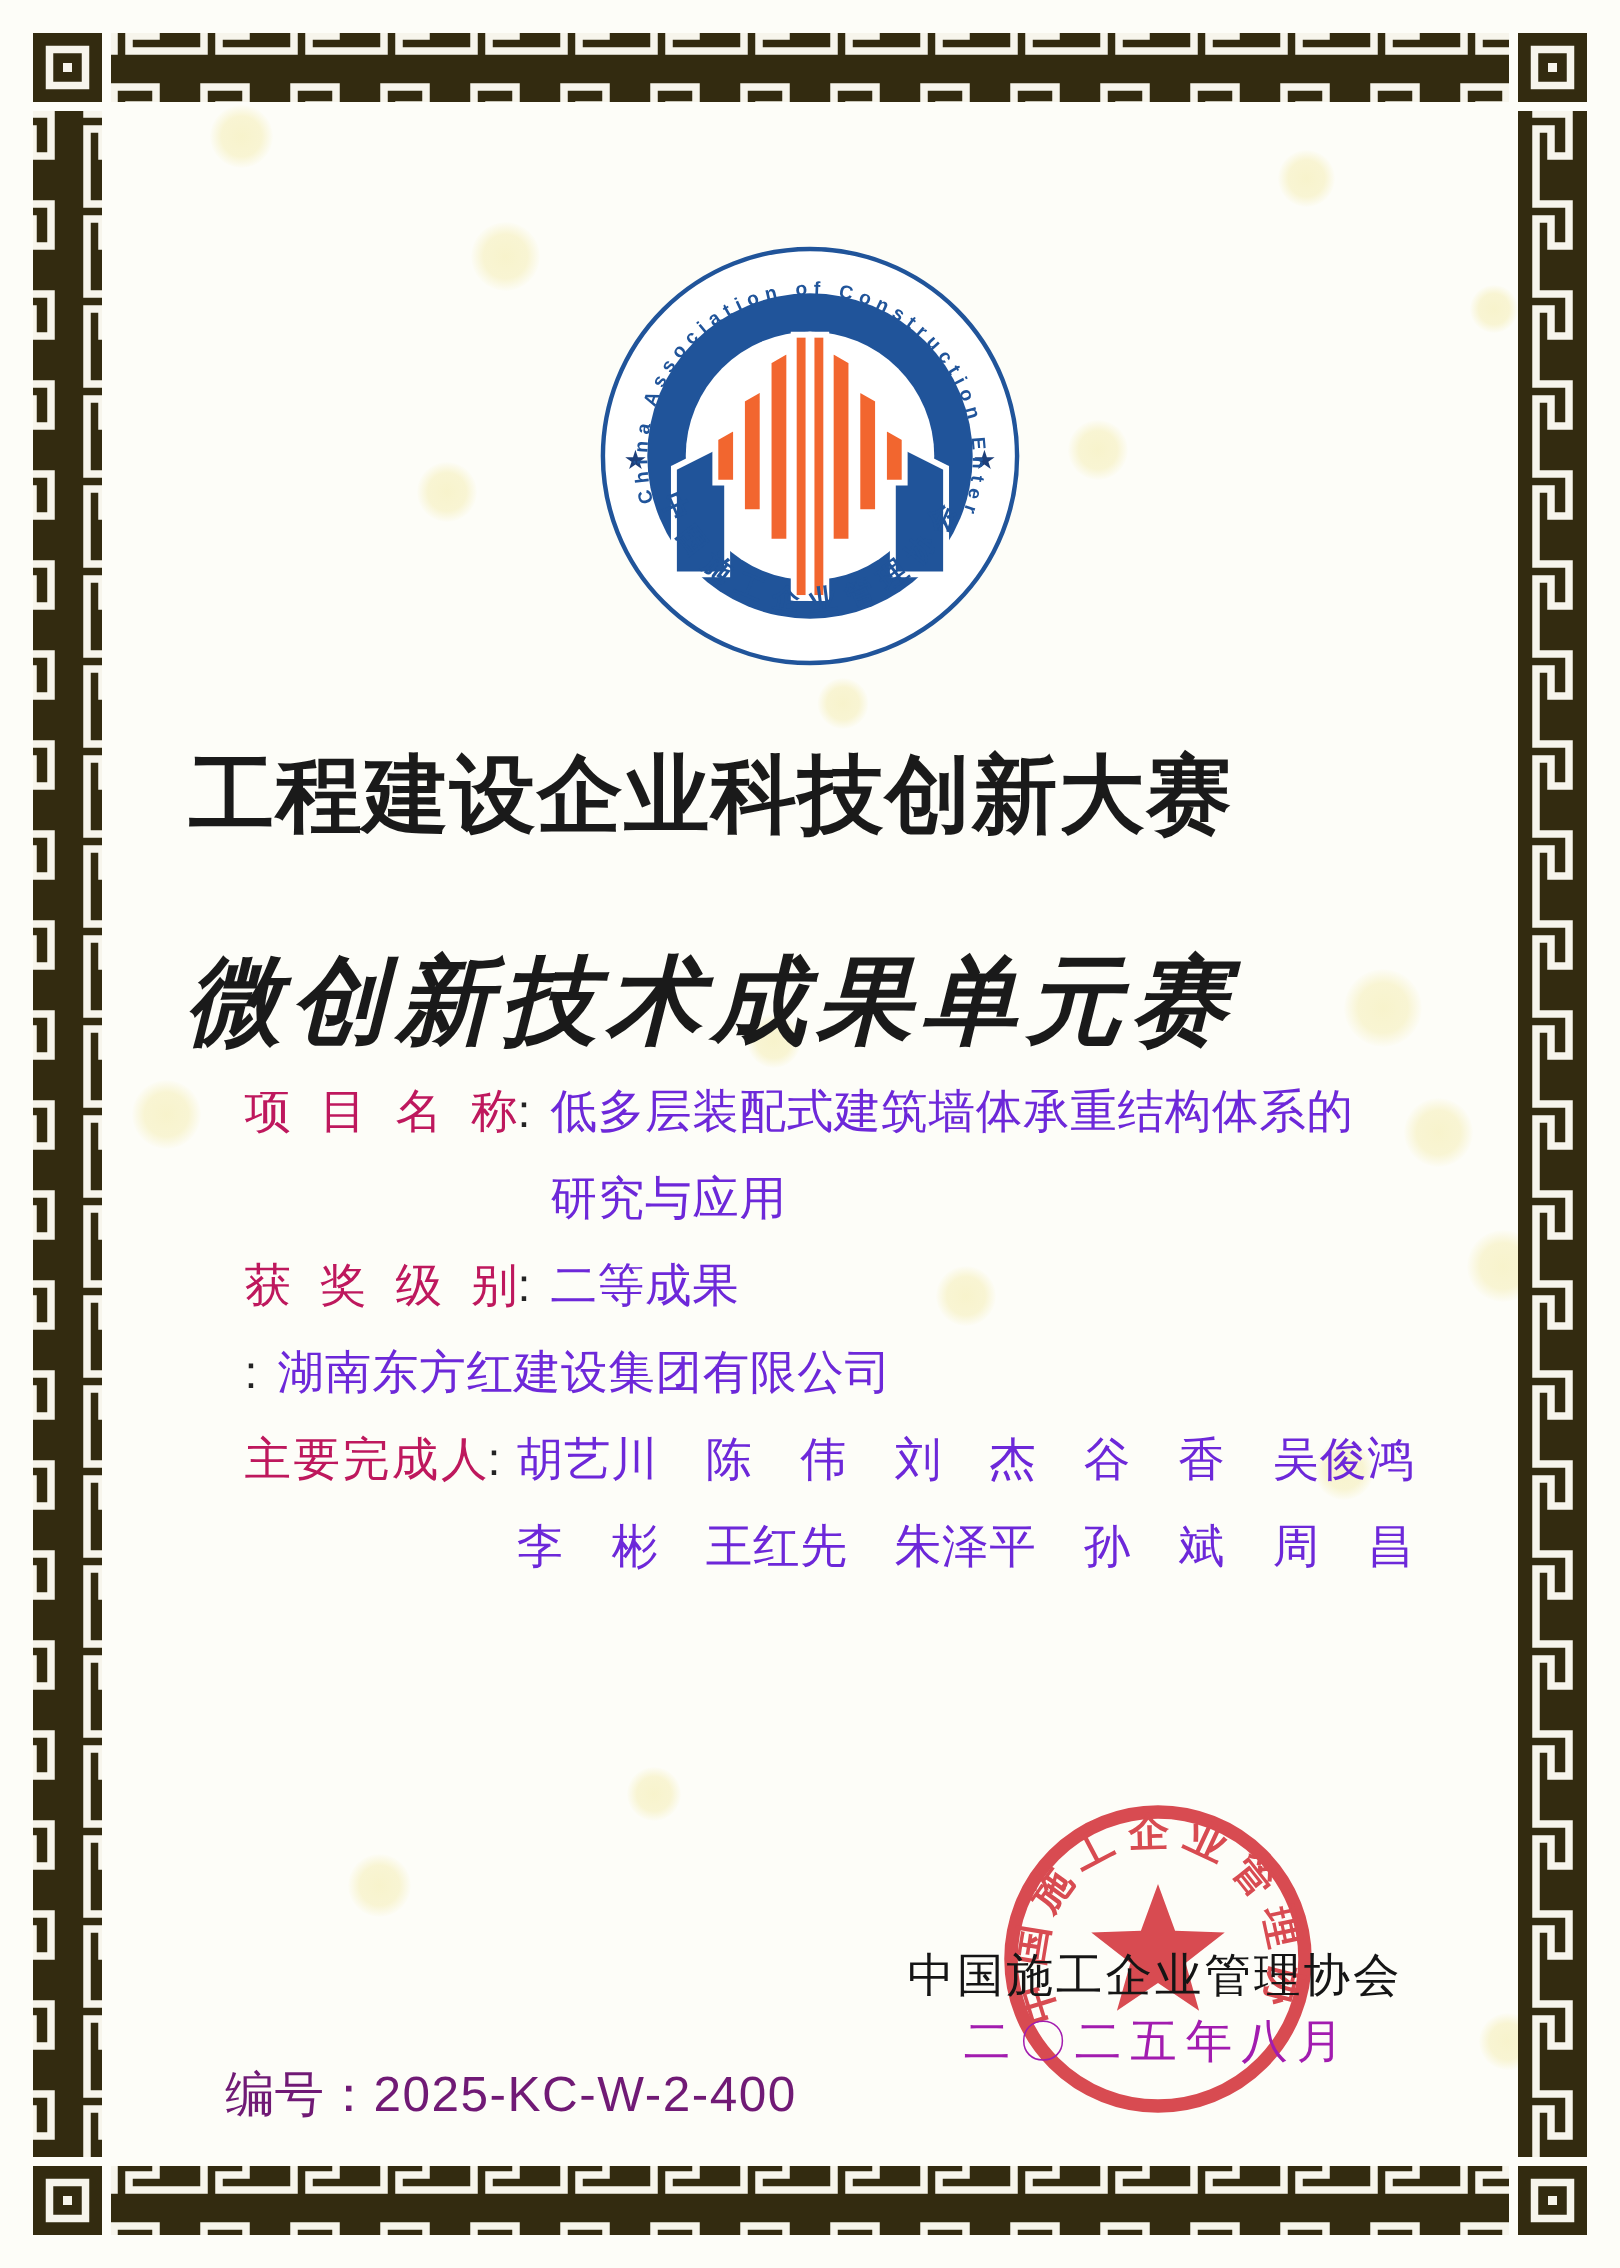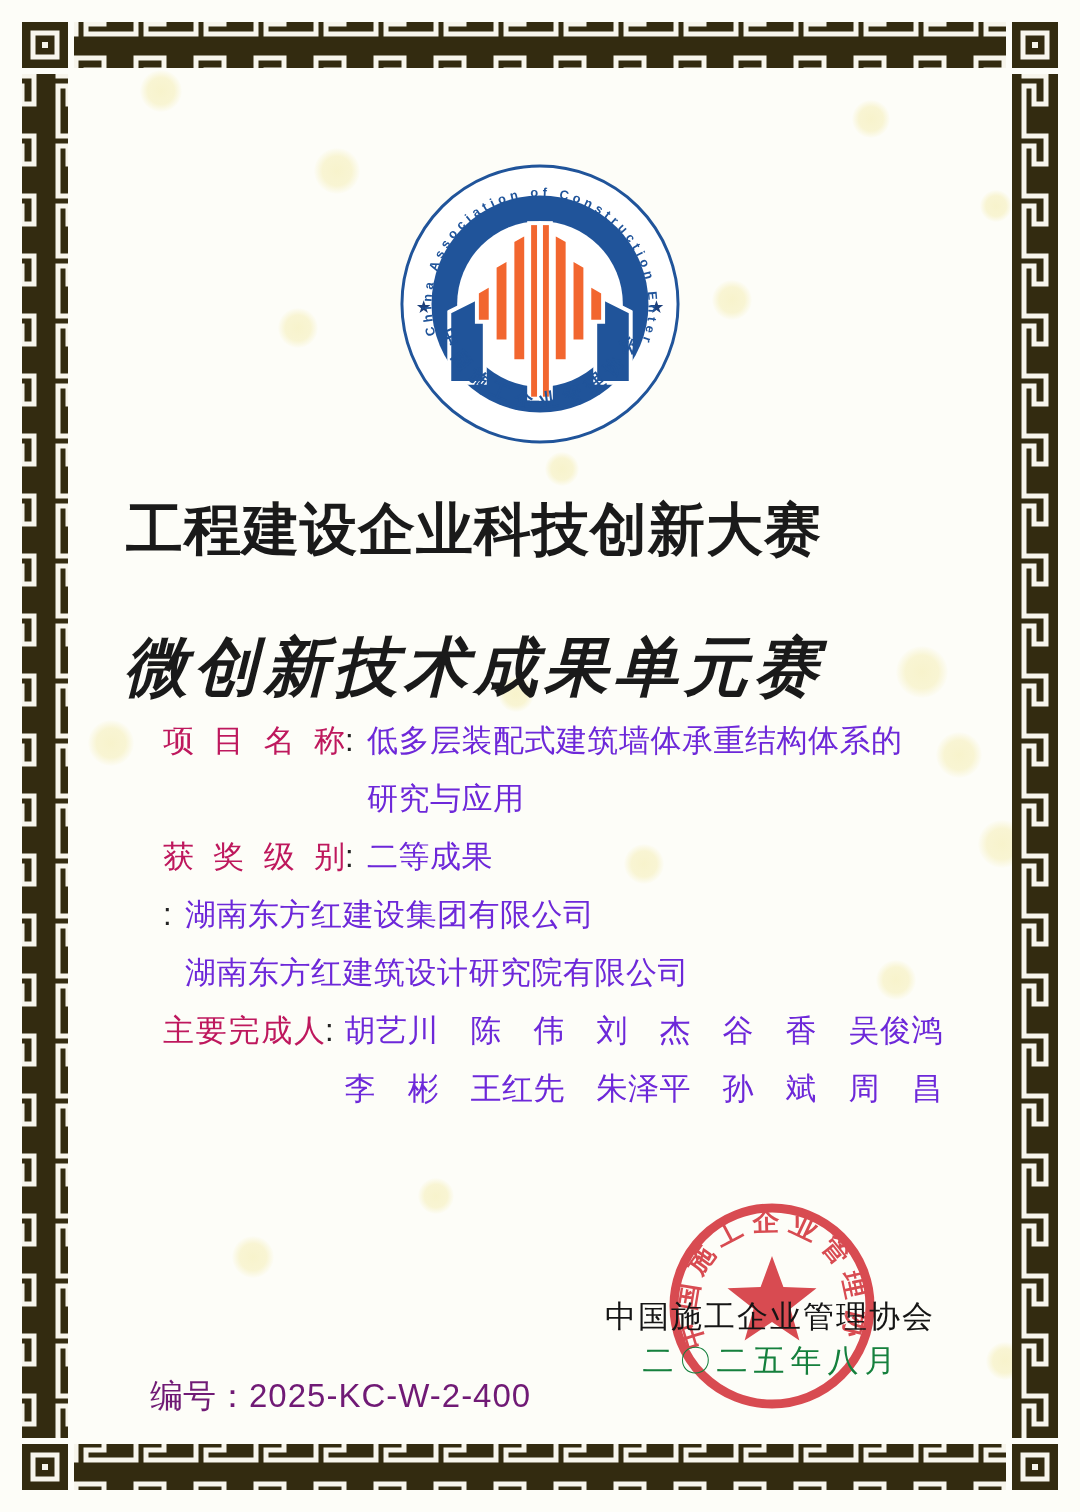--- a/index.html
+++ b/index.html
@@ -22,21 +22,21 @@
   .field-row{display:flex;align-items:flex-start;}
   .flabel{width:182px;font-size:31px;line-height:58px;text-align:justify;text-align-last:justify;color:#be185d;}
   .fcolon{width:22px;font-size:31px;line-height:58px;color:#232323;}
   .fvals{flex:1;}
   .fline{font-size:31px;line-height:58px;letter-spacing:0.5px;white-space:pre;color:#6d28d9;}
   
   #seal{left:656px;top:1190px;width:232px;height:232px;opacity:0.9;}
   #issuer-line{left:596px;top:1296px;width:348px;text-align:center;
     font-family:"Liberation Serif","DejaVu Serif",serif;font-size:31px;letter-spacing:2px;color:#151515;white-space:nowrap;}
   #date-line{left:622px;top:1340px;width:300px;text-align:center;
-    font-family:"Liberation Serif","DejaVu Serif",serif;font-size:31px;letter-spacing:6px;color:#15803d;white-space:nowrap;}
+    font-family:"Liberation Serif","DejaVu Serif",serif;font-size:31px;letter-spacing:6px;color:#a21caf;white-space:nowrap;}
   
   #serial{left:150px;top:1374px;font-size:33px;color:#701a75;white-space:nowrap;}
   #serial .num{letter-spacing:1px;}
 </style>
 </head>
 <body>
 
 <div>
   <div class="wdot" style="left:140px;top:70px;width:42px;height:42px;"></div>
   <div class="wdot" style="left:314px;top:148px;width:46px;height:46px;"></div>
@@ -144,21 +144,20 @@
     <div class="flabel">获奖级别</div>
     <div class="fcolon">:</div>
     <div class="fvals">
       <div class="fline">二等成果</div>
     </div>
   </div>
   <div class="field-row">
     <div class="fcolon">:</div>
     <div class="fvals">
       <div class="fline">湖南东方红建设集团有限公司</div>
-      <div class="fline">湖南东方红建筑设计研究院有限公司</div>
     </div>
   </div>
   <div class="field-row">
     <div class="flabel">主要完成人</div>
     <div class="fcolon">:</div>
     <div class="fvals">
       <div class="fline">胡艺川　陈　伟　刘　杰　谷　香　吴俊鸿</div>
       <div class="fline">李　彬　王红先　朱泽平　孙　斌　周　昌</div>
     </div>
   </div>

